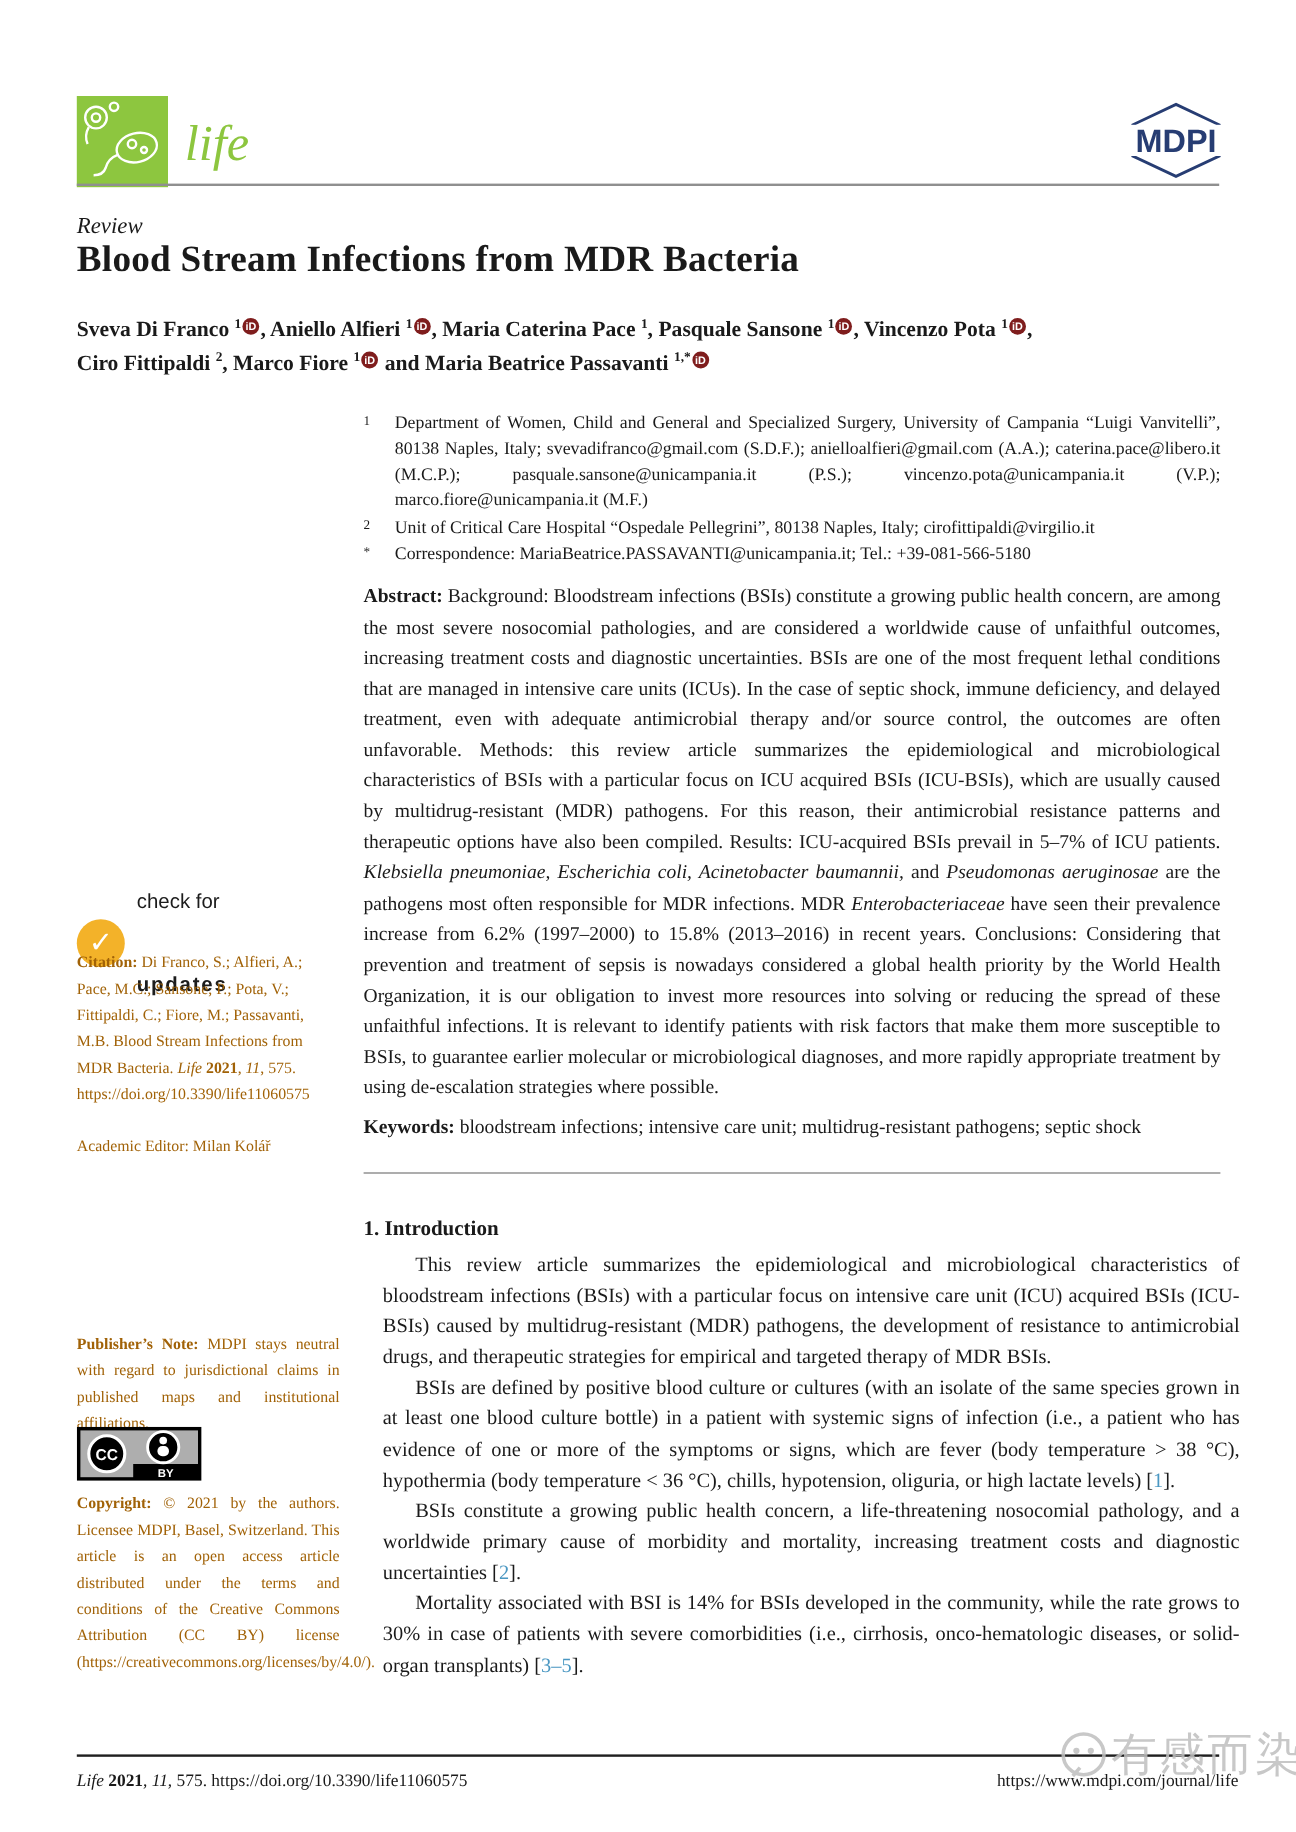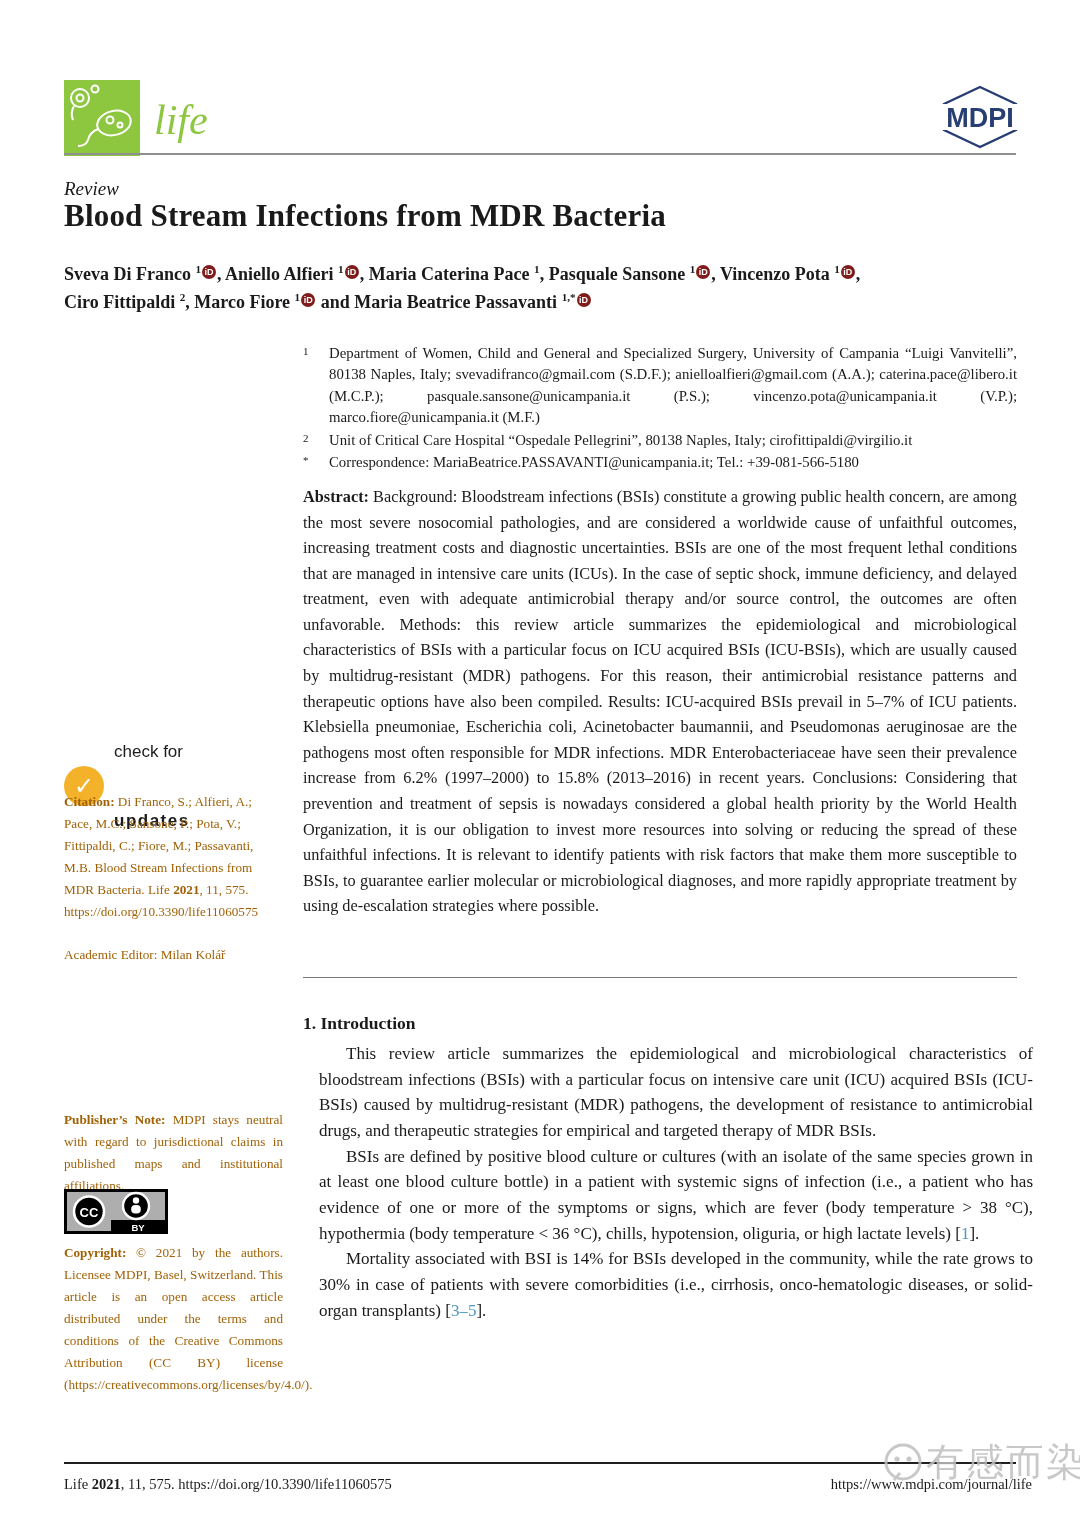--- a/index.html
+++ b/index.html
@@ -33,21 +33,21 @@
   .abstract{position:absolute;left:303px;top:484px;width:714px;
     font-size:16.3px;line-height:1.57;text-align:justify;}
   .keywords{position:absolute;left:303px;top:927px;width:714px;font-size:16.3px;line-height:1.5;}
   .rule-keywords{position:absolute;left:303px;top:977px;width:714px;height:1px;background:#777;}
   
   .section-heading{position:absolute;left:303px;top:1013px;font-size:17.5px;font-weight:bold;}
   .body-copy{position:absolute;left:319px;top:1041px;width:714px;
     font-size:17px;line-height:1.51;text-align:justify;}
   .body-copy p{margin:0;text-indent:27px;}
   .seg-b{font-weight:bold;}
-  .seg-i{}
+  .seg-i{font-style:italic;}
   .seg-link{color:#4a97c2;}
   
   .check-updates{position:absolute;left:64px;top:741px;display:flex;align-items:center;cursor:pointer;}
   .check-circle{width:40px;height:40px;border-radius:50%;background:#f3b229;color:#fff;
     text-align:center;font:bold 24px/40px "Liberation Sans","DejaVu Sans",sans-serif;}
   .check-text{margin-left:10px;font-family:"Liberation Sans","DejaVu Sans",sans-serif;
     font-size:17px;line-height:1.25;color:#1c1c1c;}
   .check-text .l2{font-weight:bold;letter-spacing:1.5px;margin-top:48px;}
   .sidebar-block{position:absolute;left:64px;width:219px;font-size:13.2px;line-height:1.67;color:#a16207;}
   .citation{top:791px;}
@@ -109,26 +109,28 @@
       <span class="affil-marker">2</span>
       <span class="affil-text">Unit of Critical Care Hospital “Ospedale Pellegrini”, 80138 Naples, Italy; cirofittipaldi@virgilio.it</span>
     </div>
     <div class="affil-row">
       <span class="affil-marker">*</span>
       <span class="affil-text">Correspondence: MariaBeatrice.PASSAVANTI@unicampania.it; Tel.: +39-081-566-5180</span>
     </div>
   </div>
 
   <div class="abstract"><span class="seg-b">Abstract: </span><span>Background: Bloodstream infections (BSIs) constitute a growing public health concern, are among the most severe nosocomial pathologies, and are considered a worldwide cause of unfaithful outcomes, increasing treatment costs and diagnostic uncertainties. BSIs are one of the most frequent lethal conditions that are managed in intensive care units (ICUs). In the case of septic shock, immune deficiency, and delayed treatment, even with adequate antimicrobial therapy and/or source control, the outcomes are often unfavorable. Methods: this review article summarizes the epidemiological and microbiological characteristics of BSIs with a particular focus on ICU acquired BSIs (ICU-BSIs), which are usually caused by multidrug-resistant (MDR) pathogens. For this reason, their antimicrobial resistance patterns and therapeutic options have also been compiled. Results: ICU-acquired BSIs prevail in 5–7% of ICU patients. </span><span class="seg-i">Klebsiella pneumoniae, Escherichia coli, Acinetobacter baumannii,</span><span> and </span><span class="seg-i">Pseudomonas aeruginosae</span><span> are the pathogens most often responsible for MDR infections. MDR </span><span class="seg-i">Enterobacteriaceae</span><span> have seen their prevalence increase from 6.2% (1997–2000) to 15.8% (2013–2016) in recent years. Conclusions: Considering that prevention and treatment of sepsis is nowadays considered a global health priority by the World Health Organization, it is our obligation to invest more resources into solving or reducing the spread of these unfaithful infections. It is relevant to identify patients with risk factors that make them more susceptible to BSIs, to guarantee earlier molecular or microbiological diagnoses, and more rapidly appropriate treatment by using de-escalation strategies where possible.</span></div>
+  <div class="keywords"><span class="seg-b">Keywords: </span><span>bloodstream infections; intensive care unit; multidrug-resistant pathogens; septic shock</span></div>
   <div class="rule-keywords"></div>
 
   <h2 class="section-heading" style="margin:0">1. Introduction</h2>
   <div class="body-copy">
     <p><span>This review article summarizes the epidemiological and microbiological characteristics of bloodstream infections (BSIs) with a particular focus on intensive care unit (ICU) acquired BSIs (ICU-BSIs) caused by multidrug-resistant (MDR) pathogens, the development of resistance to antimicrobial drugs, and therapeutic strategies for empirical and targeted therapy of MDR BSIs.</span></p>
     <p><span>BSIs are defined by positive blood culture or cultures (with an isolate of the same species grown in at least one blood culture bottle) in a patient with systemic signs of infection (i.e., a patient who has evidence of one or more of the symptoms or signs, which are fever (body temperature &gt; 38 °C), hypothermia (body temperature &lt; 36 °C), chills, hypotension, oliguria, or high lactate levels) [</span><span class="seg-link">1</span><span>].</span></p>
+    <p><span>BSIs constitute a growing public health concern, a life-threatening nosocomial pathology, and a worldwide primary cause of morbidity and mortality, increasing treatment costs and diagnostic uncertainties [</span><span class="seg-link">2</span><span>].</span></p>
     <p><span>Mortality associated with BSI is 14% for BSIs developed in the community, while the rate grows to 30% in case of patients with severe comorbidities (i.e., cirrhosis, onco-hematologic diseases, or solid-organ transplants) [</span><span class="seg-link">3–5</span><span>].</span></p>
   </div>
 
   <div class="check-updates">
     <div class="check-circle">✓</div>
     <div class="check-text">
       <div class="l1">check for</div>
       <div class="l2">updates</div>
     </div>
   </div>

